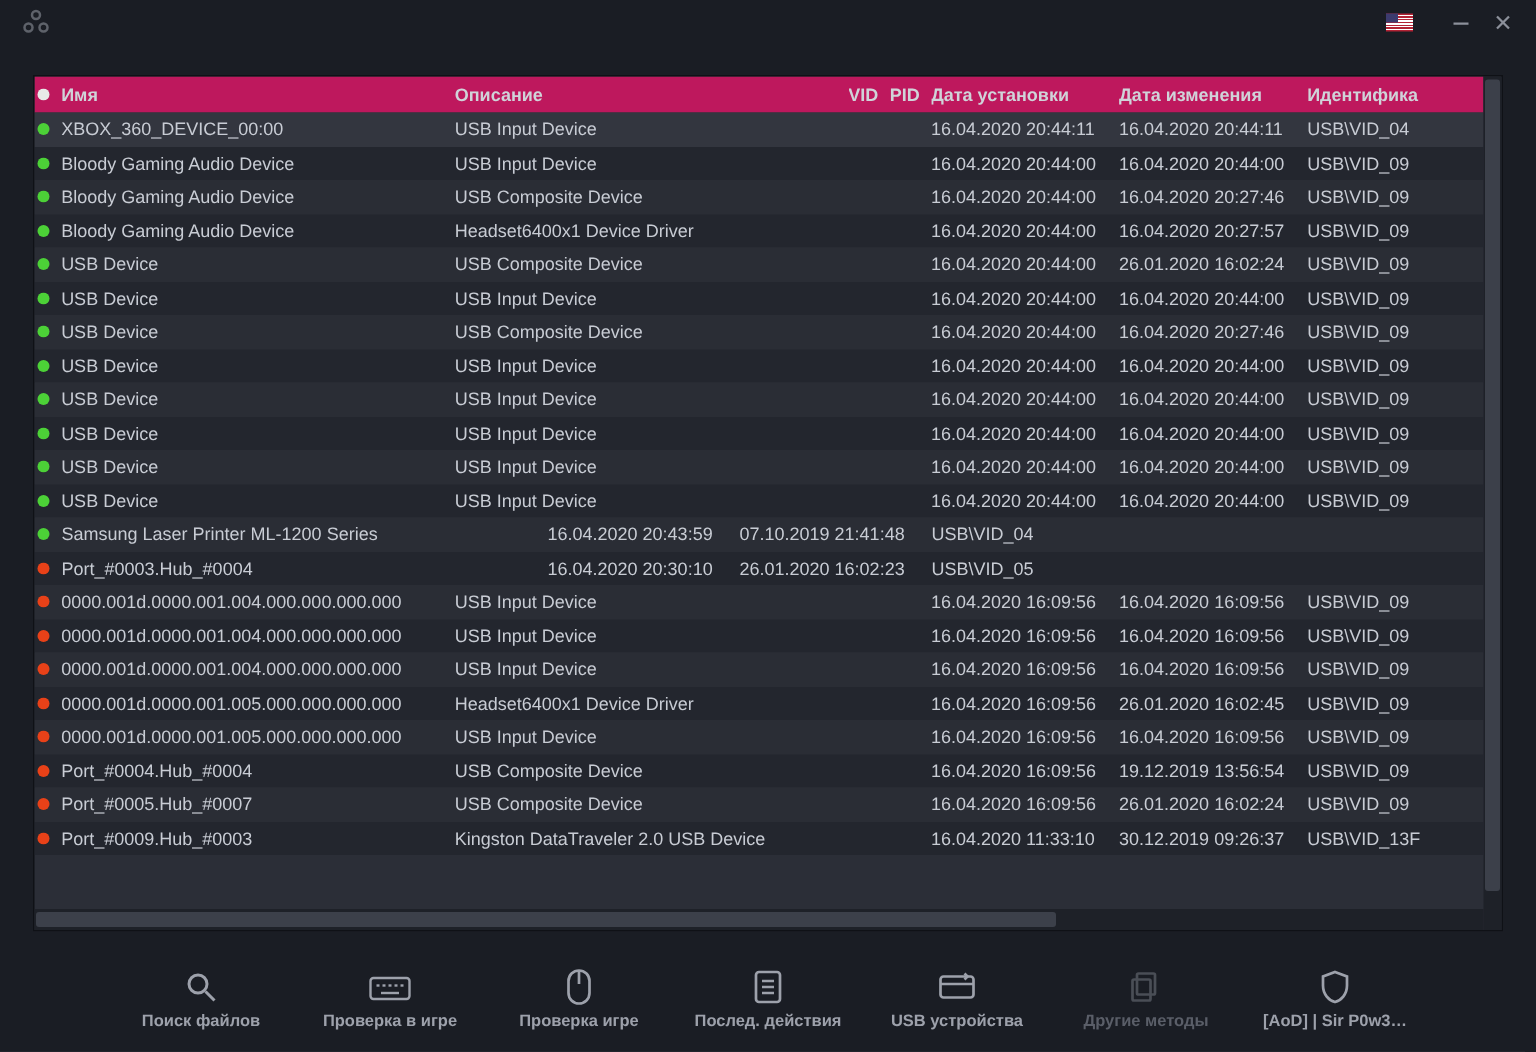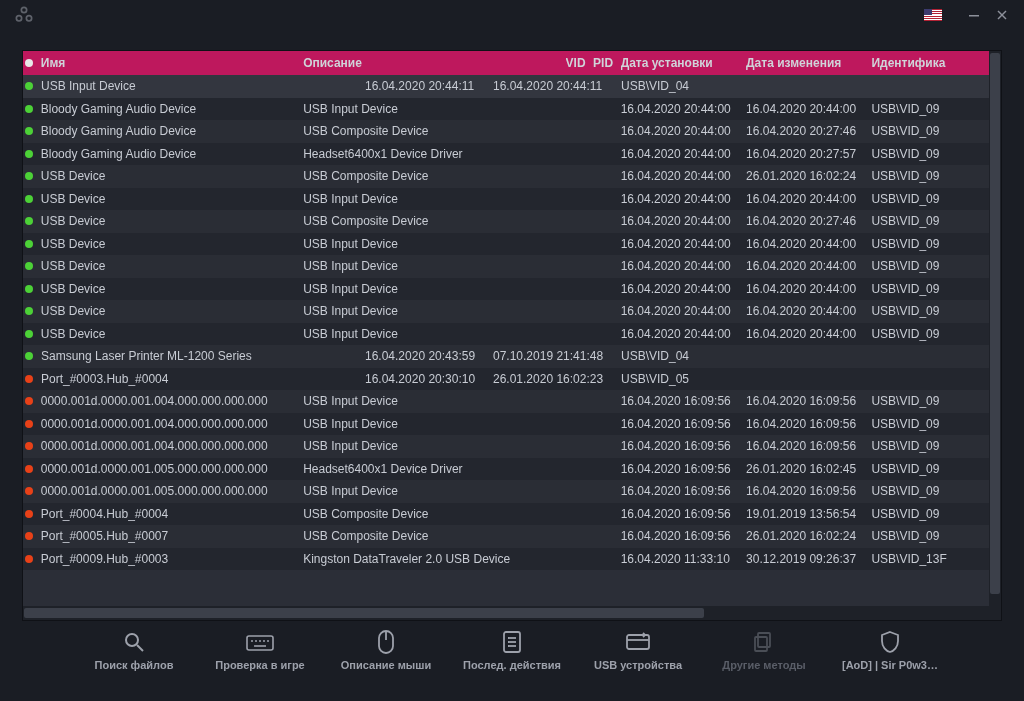--- a/index.html
+++ b/index.html
@@ -59,21 +59,21 @@
   .dot.green { background:#4cd137; }
   .dot.red   { background:#e84118; }
   
   .vscroll { position:absolute; top:0; right:0; bottom:14px; width:12px; background:#1e2128; }
   .vthumb  { position:absolute; top:2px; right:1px; width:10px; bottom:12px; background:#3c404a; border-radius:2px; }
   .hscroll { position:absolute; left:0; right:12px; bottom:0; height:14px; background:#1e2128; }
   .hthumb  { position:absolute; left:1px; top:2px; height:10px; width:680px; background:#3c404a; border-radius:2px; }
   .hscroll-corner { position:absolute; right:0; bottom:0; width:12px; height:14px; background:#1e2128; }
   
   .bottom-nav {
-    position:absolute; left:0; right:0; bottom:16px; height:70px;
+    position:absolute; left:0; right:0; bottom:0; height:70px;
     display:flex; align-items:center; justify-content:center;
     gap:26px;
   }
   .nav-item { display:flex; flex-direction:column; align-items:center; gap:4px; color:#9da1ab; font-size:11px; font-weight:bold; cursor:pointer; min-width:100px; }
   .nav-item.dim { color:#5a5e68; }
   .nav-icon { width:28px; height:26px; display:flex; align-items:center; justify-content:center; color:#9da1ab; }
   .nav-item.dim .nav-icon { color:#4a4e56; }
 </style>
 </head>
 <body>
@@ -114,20 +114,21 @@
         <span class="cell col-pid">PID</span>
         <span class="cell col-inst">Дата установки</span>
         <span class="cell col-mod">Дата изменения</span>
         <span class="cell col-id">Идентифика</span>
       </div>
       <div id="rows">
           <div class="tr first">
             <span class="cell col-dot">
               <span class="dot green"></span>
             </span>
+            <span class="cell col-name">XBOX_360_DEVICE_00:00</span>
             <span class="cell col-desc">USB Input Device</span>
             <span class="cell col-vid"></span>
             <span class="cell col-pid"></span>
             <span class="cell col-inst">16.04.2020 20:44:11</span>
             <span class="cell col-mod">16.04.2020 20:44:11</span>
             <span class="cell col-id">USB\VID_04</span>
           </div>
           <div class="tr">
             <span class="cell col-dot">
               <span class="dot green"></span>
@@ -344,21 +345,21 @@
           </div>
           <div class="tr">
             <span class="cell col-dot">
               <span class="dot red"></span>
             </span>
             <span class="cell col-name">Port_#0004.Hub_#0004</span>
             <span class="cell col-desc">USB Composite Device</span>
             <span class="cell col-vid"></span>
             <span class="cell col-pid"></span>
             <span class="cell col-inst">16.04.2020 16:09:56</span>
-            <span class="cell col-mod">19.01.2019 13:56:54</span>
+            <span class="cell col-mod">19.12.2019 13:56:54</span>
             <span class="cell col-id">USB\VID_09</span>
           </div>
           <div class="tr">
             <span class="cell col-dot">
               <span class="dot red"></span>
             </span>
             <span class="cell col-name">Port_#0005.Hub_#0007</span>
             <span class="cell col-desc">USB Composite Device</span>
             <span class="cell col-vid"></span>
             <span class="cell col-pid"></span>
@@ -414,21 +415,21 @@
       </span>
       <span>Проверка в игре</span>
     </div>
     <div class="nav-item">
       <span class="nav-icon">
         <svg width="20" height="26" viewBox="0 0 20 26" fill="none" stroke="currentColor" stroke-width="1.8">
           <rect x="3" y="2" width="14" height="22" rx="7"></rect>
           <line x1="10" y1="2" x2="10" y2="11"></line>
         </svg>
       </span>
-      <span>Описание мыши</span>
+      <span>Проверка игре</span>
     </div>
     <div class="nav-item">
       <span class="nav-icon">
         <svg width="22" height="24" viewBox="0 0 22 24" fill="none" stroke="currentColor" stroke-width="1.8">
           <rect x="3" y="2" width="16" height="20" rx="2"></rect>
           <line x1="7" y1="8" x2="15" y2="8"></line>
           <line x1="7" y1="12" x2="15" y2="12"></line>
           <line x1="7" y1="16" x2="15" y2="16"></line>
         </svg>
       </span>

